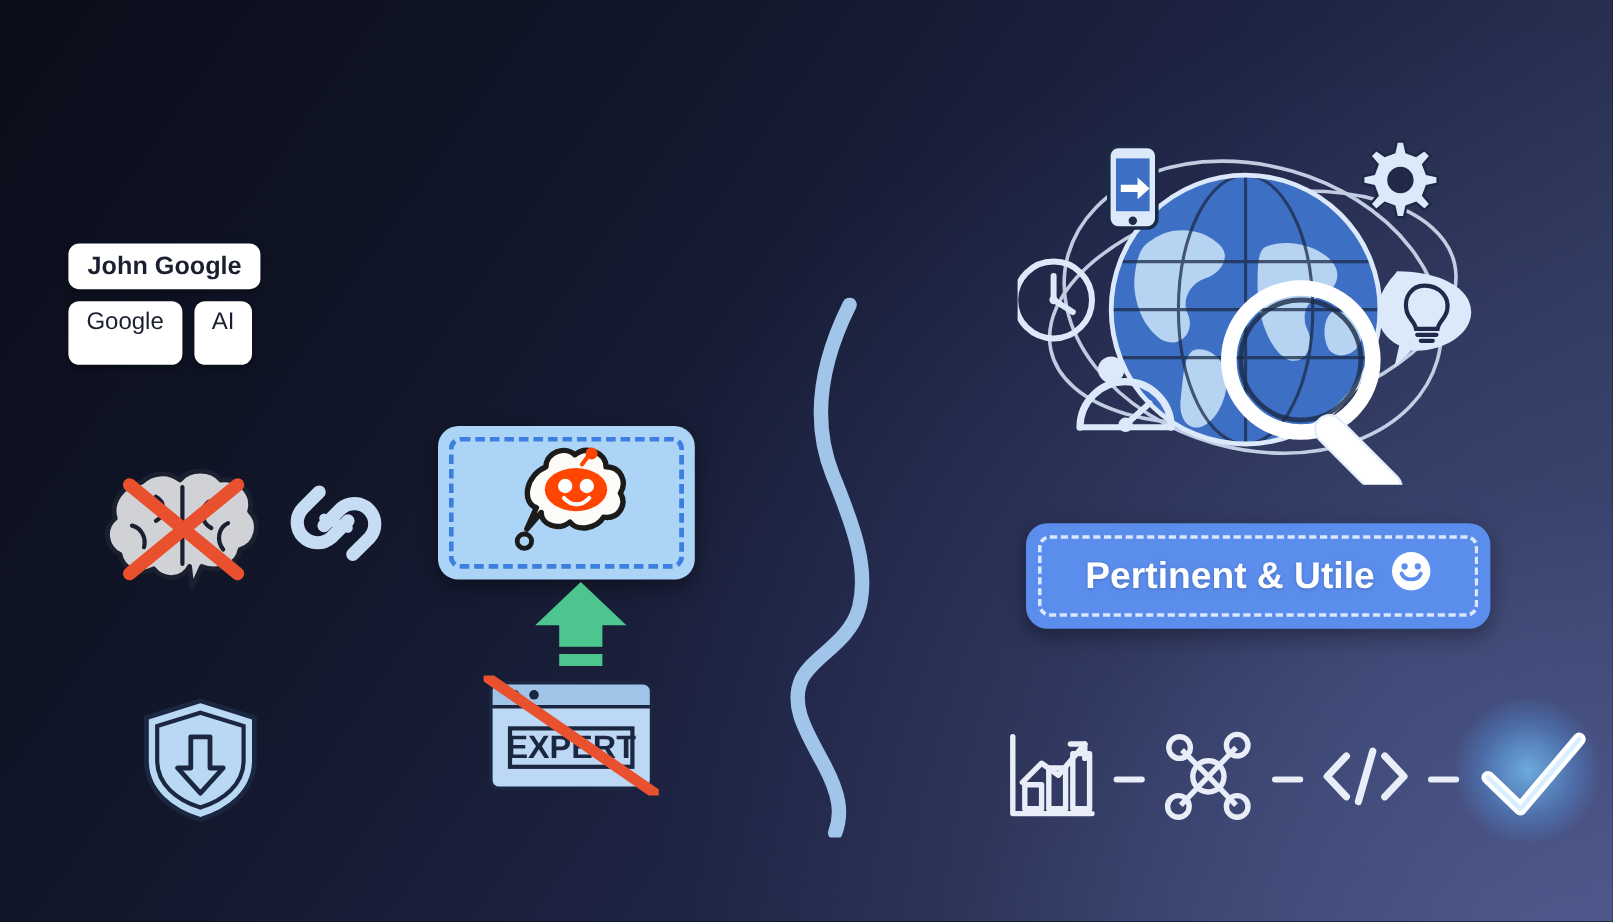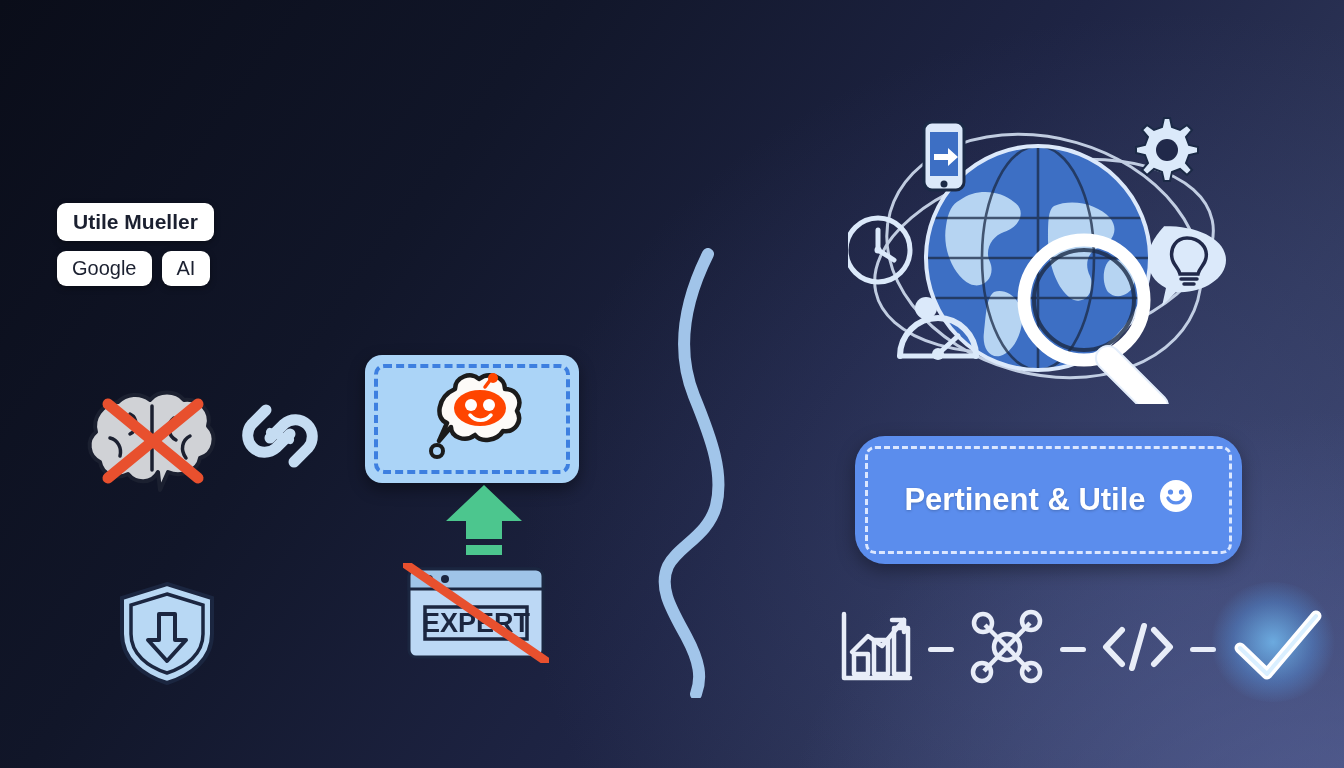--- a/index.html
+++ b/index.html
@@ -29,21 +29,21 @@
     white-space:pre-line;
   }
 
   
   #badge-row-1 { position:absolute; left:57px; top:203px; }
   #badge-row-2 { position:absolute; left:57px; top:251px; display:flex; gap:10px; }
   .badge {
     display:inline-block;
     background:#ffffff; color:#1b2030;
     border-radius:9px;
-    padding:7px 15px 8px 15px;
+    padding:7px 15px 26px 15px;
     font-size:20px;
     box-shadow:0 2px 6px rgba(0,0,0,0.35);
     line-height:1;
   }
   .badge.strong { font-weight:bold; font-size:21px; padding:8px 16px 9px 16px; }
 
   
   #divider { position:absolute; left:650px; top:248px; }
 
   
@@ -68,22 +68,22 @@
   #green-arrow { position:absolute; left:440px; top:483px; }
 
   
   #browser { position:absolute; left:403px; top:563px; width:146px; height:100px; }
 
   
   #globe-wrap { position:absolute; left:848px; top:108px; width:388px; height:296px; }
 
   
   #banner {
-    position:absolute; left:855px; top:436px; width:387px; height:128px;
-    background:#5b8ded; border-radius:30px;
+    position:absolute; left:855px; top:436px; width:387px; height:88px;
+    background:#5b8ded; border-radius:18px;
     box-shadow:0 6px 18px rgba(0,0,0,0.35);
     display:flex; align-items:center; justify-content:center;
   }
   #banner::after {
     content:""; position:absolute; inset:10px;
     border:3px dashed #dbe7ff; border-radius:10px;
   }
   #banner-inner {
     position:relative; z-index:2;
     display:flex; align-items:center; gap:13px;
@@ -104,21 +104,21 @@
     border-radius:50%;
   }
 </style>
 </head>
 <body>
 
 <div id="stage">
 
 
   <div id="badge-row-1">
-    <span class="badge strong">Utile Mueller</span>
+    <span class="badge strong">John Google</span>
   </div>
   <div id="badge-row-2">
     <span class="badge">Google</span>
     <span class="badge">AI</span>
   </div>
 
   <div id="divider">
     <svg width="110" height="450" viewBox="0 0 110 450" fill="none" aria-hidden="true">
       <path d="M58 6 C 30 62, 28 108, 44 148 C 62 192, 74 226, 66 258
                C 58 288, 28 298, 18 318 C 8 340, 22 362, 36 388

